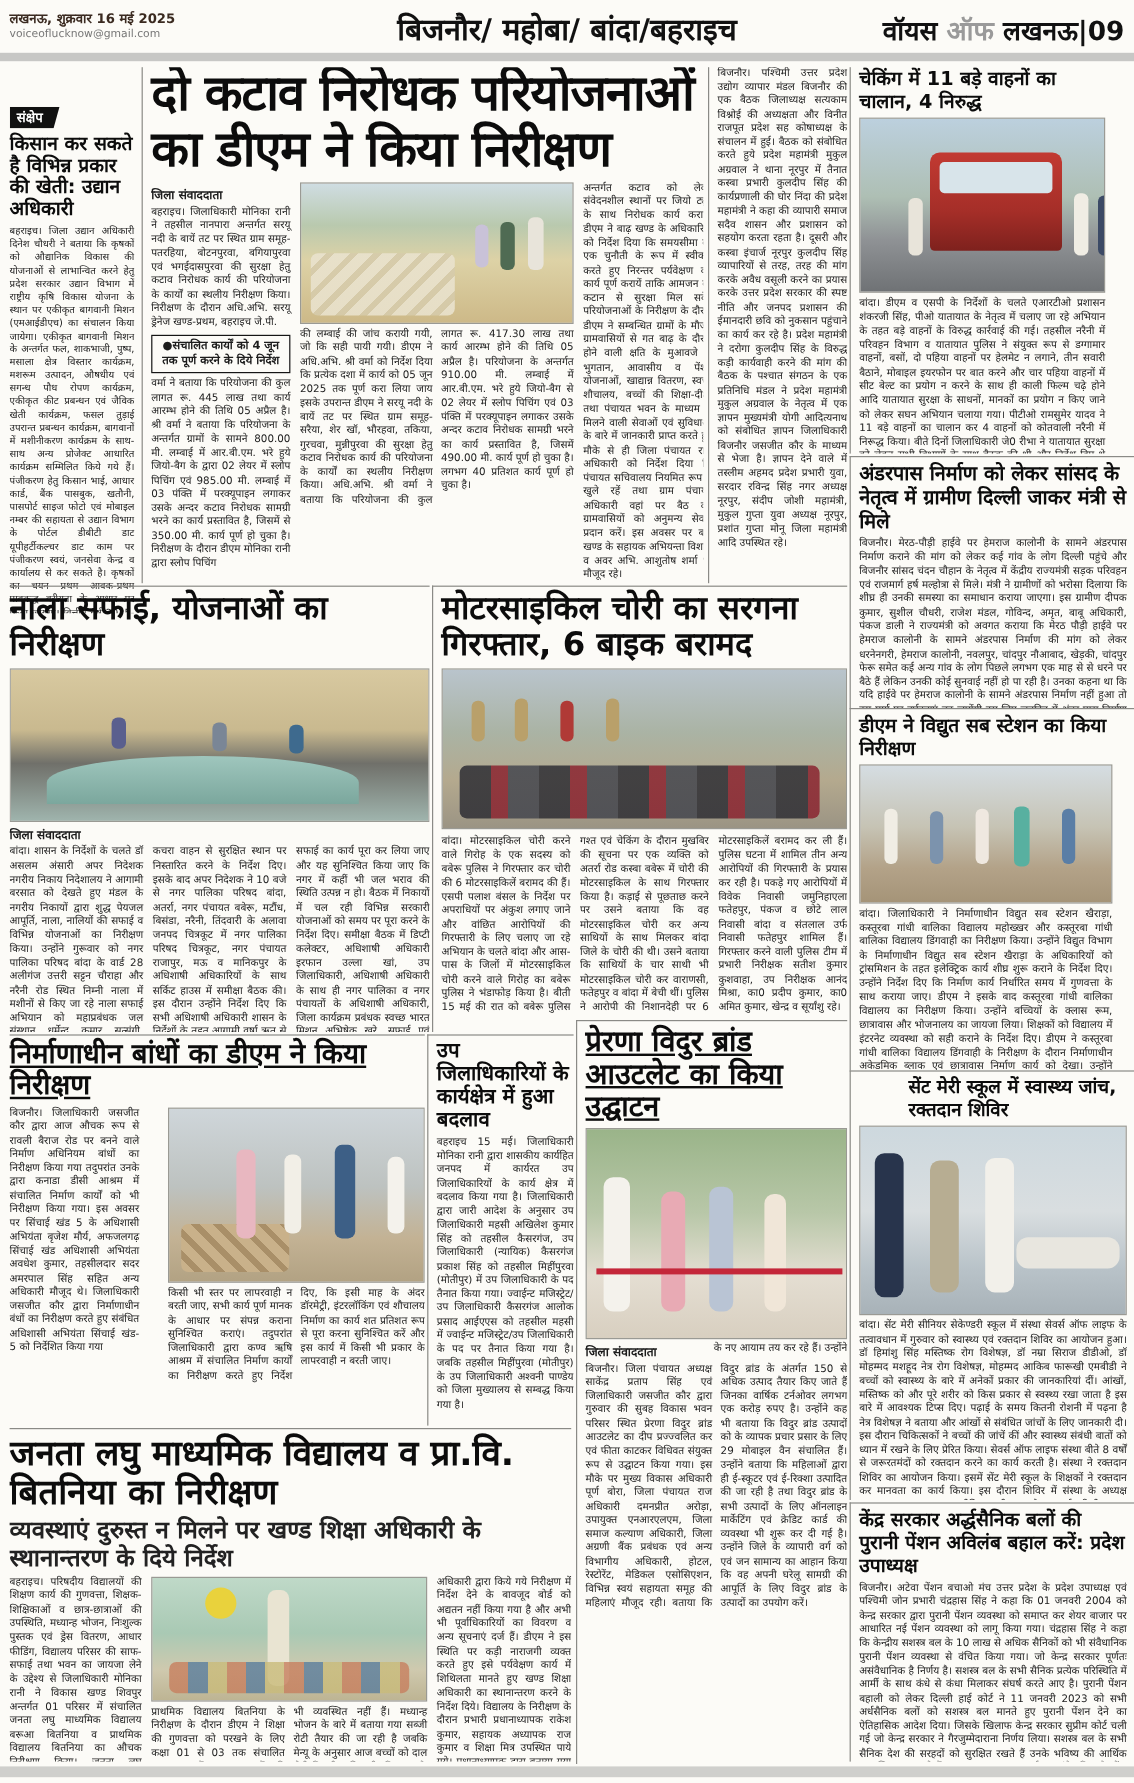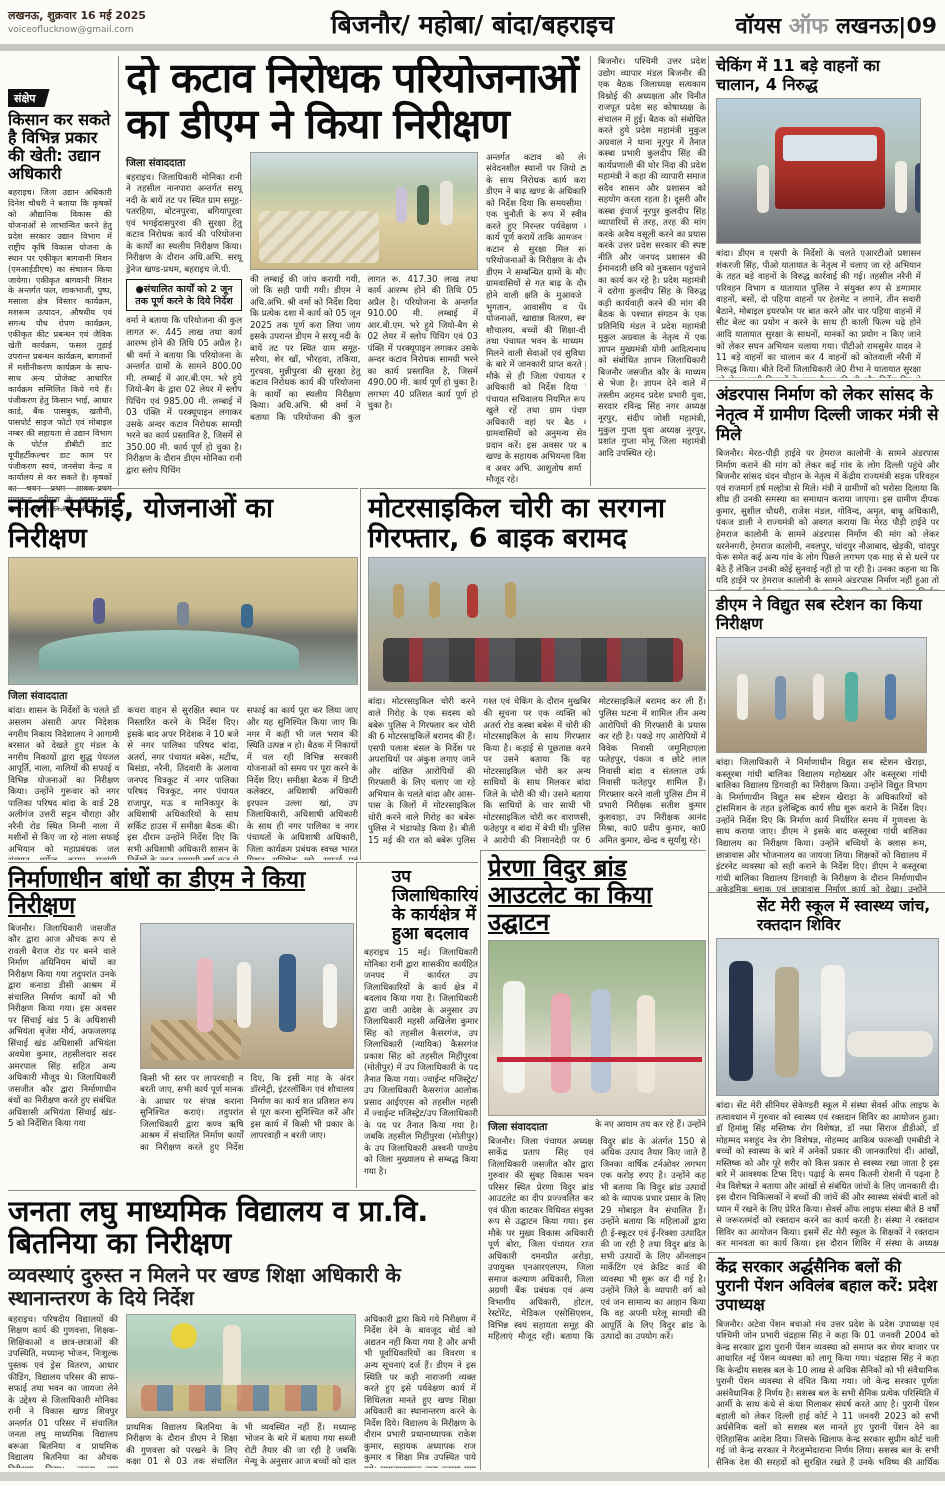--- a/index.html
+++ b/index.html
@@ -65,21 +65,21 @@
     <h3 class="hl" style="font-size:16px;margin-top:4px;">किसान कर सकते है विभिन्न प्रकार की खेती: उद्यान अधिकारी</h3>
     <div class="bt-txt" style="font-size:8.2px;">बहराइच। जिला उद्यान अधिकारी दिनेश चौधरी ने बताया कि कृषकों को औद्यानिक विकास की योजनाओं से लाभान्वित करने हेतु प्रदेश सरकार उद्यान विभाग में राष्ट्रीय कृषि विकास योजना के स्थान पर एकीकृत बागवानी मिशन (एमआईडीएच) का संचालन किया जायेगा। एकीकृत बागवानी मिशन के अन्तर्गत फल, शाकभाजी, पुष्प, मसाला क्षेत्र विस्तार कार्यक्रम, मशरूम उत्पादन, औषधीय एवं सगन्ध पौध रोपण कार्यक्रम, एकीकृत कीट प्रबन्धन एवं जैविक खेती कार्यक्रम, फसल तुड़ाई उपरान्त प्रबन्धन कार्यक्रम, बागवानों में मशीनीकरण कार्यक्रम के साथ-साथ अन्य प्रोजेक्ट आधारित कार्यक्रम सम्मिलित किये गये हैं। पंजीकरण हेतु किसान भाई, आधार कार्ड, बैंक पासबुक, खतौनी, पासपोर्ट साइज फोटो एवं मोबाइल नम्बर की सहायता से उद्यान विभाग के पोर्टल डीबीटी डाट यूपीहर्टीकल्चर डाट काम पर पंजीकरण स्वयं, जनसेवा केन्द्र व कार्यालय से कर सकते है। कृषकों का चयन प्रथम आवक-प्रथम पावकद्ध वरीयता के आधार पर किया जायेगा। वित्तीय वर्ष 2025-26 में प्रस्तावित कार्यक्रम में माह अप्रैल, 2025 से पंजीकरण प्रारम्भ है।</div>
   </div>
 
   <div class="art" style="left:118px;top:56px;width:468px;height:430px;border-left:1px solid #8a8a86;padding-left:7px;">
     <h1 class="hl hl-xl">दो कटाव निरोधक परियोजनाओं का डीएम ने किया निरीक्षण</h1>
     <div class="row" style="margin-top:2px;">
       <div style="width:116px;flex:none;">
         <div class="byline">जिला संवाददाता</div>
         <div class="bt-txt">बहराइच। जिलाधिकारी मोनिका रानी ने तहसील नानपारा अन्तर्गत सरयू नदी के बायें तट पर स्थित ग्राम समूह- पतरहिया, बोटनपुरवा, बगियापुरवा एवं भगईदासपुरवा की सुरक्षा हेतु कटाव निरोधक कार्य की परियोजना के कार्यों का स्थलीय निरीक्षण किया। निरीक्षण के दौरान अधि.अभि. सरयू ड्रेनेज खण्ड-प्रथम, बहराइच जे.पी.</div>
-        <div class="boxed">●<span>संचालित कार्यों को 2 जून तक पूर्ण करने के दिये निर्देश</span></div>
+        <div class="boxed">●<span>संचालित कार्यों को 4 जून तक पूर्ण करने के दिये निर्देश</span></div>
         <div class="bt-txt">वर्मा ने बताया कि परियोजना की कुल लागत रू. 445 लाख तथा कार्य आरम्भ होने की तिथि 05 अप्रैल है। श्री वर्मा ने बताया कि परियोजना के अन्तर्गत ग्रामों के सामने 800.00 मी. लम्बाई में आर.बी.एम. भरे हुये जियो-बैग के द्वारा 02 लेयर में स्लोप पिचिंग एवं 985.00 मी. लम्बाई में 03 पंक्ति में परक्यूपाइन लगाकर उसके अन्दर कटाव निरोधक सामग्री भरने का कार्य प्रस्तावित है, जिसमें से 350.00 मी. कार्य पूर्ण हो चुका है। निरीक्षण के दौरान डीएम मोनिका रानी द्वारा स्लोप पिचिंग</div>
       </div>
       <div style="width:228px;flex:none;">
         <div class="ph ph-river" style="width:228px;height:118px;">
           <div class="shape" style="left:8px;bottom:6px;width:120px;height:52px;background:repeating-linear-gradient(135deg,#e9e2cd 0 9px,#d6cbab 9px 14px);border-radius:6px;opacity:.9;"></div>
           <div class="shape" style="right:24px;top:28px;width:13px;height:44px;background:#e8e4da;border-radius:5px;"></div>
           <div class="shape" style="right:48px;top:32px;width:12px;height:40px;background:#4f6b53;border-radius:5px;"></div>
           <div class="shape" style="right:70px;top:34px;width:11px;height:36px;background:#c9c2d8;border-radius:5px;"></div>
         </div>
         <div class="bt-txt cols2" style="margin-top:4px;">की लम्बाई की जांच करायी गयी, जो कि सही पायी गयी। डीएम ने अधि.अभि. श्री वर्मा को निर्देश दिया कि प्रत्येक दशा में कार्य को 05 जून 2025 तक पूर्ण करा लिया जाय इसके उपरान्त डीएम ने सरयू नदी के बायें तट पर स्थित ग्राम समूह- सरैया, शेर खॉ, भौरहवा, तकिया, गुरचवा, मुन्नीपुरवा की सुरक्षा हेतु कटाव निरोधक कार्य की परियोजना के कार्यों का स्थलीय निरीक्षण किया। अधि.अभि. श्री वर्मा ने बताया कि परियोजना की कुल लागत रू. 417.30 लाख तथा कार्य आरम्भ होने की तिथि 05 अप्रैल है। परियोजना के अन्तर्गत 910.00 मी. लम्बाई में आर.बी.एम. भरे हुये जियो-बैग से 02 लेयर में स्लोप पिचिंग एवं 03 पंक्ति में परक्यूपाइन लगाकर उसके अन्दर कटाव निरोधक सामग्री भरने का कार्य प्रस्तावित है, जिसमें 490.00 मी. कार्य पूर्ण हो चुका है। लगभग 40 प्रतिशत कार्य पूर्ण हो चुका है।</div>
@@ -160,21 +160,21 @@
           <div class="shape" style="left:96px;top:38px;width:14px;height:66px;background:#f2efe7;border-radius:6px;"></div>
           <div class="shape" style="left:138px;top:30px;width:17px;height:78px;background:#3d5f86;border-radius:6px;"></div>
           <div class="shape" style="left:182px;top:40px;width:14px;height:64px;background:#f4f2ec;border-radius:6px;"></div>
         </div>
         <div class="bt-txt cols2" style="margin-top:4px;">किसी भी स्तर पर लापरवाही न बरती जाए, सभी कार्य पूर्ण मानक के आधार पर संपन्न कराना सुनिश्चित कराएं। तदुपरांत जिलाधिकारी द्वारा कण्व ऋषि आश्रम में संचालित निर्माण कार्यों का निरीक्षण करते हुए निर्देश दिए, कि इसी माह के अंदर डॉरमेट्री, इंटरलॉकिंग एवं शौचालय निर्माण का कार्य शत प्रतिशत रूप से पूरा करना सुनिश्चित करें और इस कार्य में किसी भी प्रकार के लापरवाही न बरती जाए।</div>
       </div>
     </div>
   </div>
 
   <div class="art bl bt" style="left:356px;top:862px;width:122px;height:326px;">
-    <h3 class="hl" style="font-size:17px;margin-left:28px;">उप जिलाधिकारियों के कार्यक्षेत्र में हुआ बदलाव</h3>
+    <h3 class="hl" style="font-size:17px;">उप जिलाधिकारियों के कार्यक्षेत्र में हुआ बदलाव</h3>
     <div class="bt-txt">बहराइच 15 मई। जिलाधिकारी मोनिका रानी द्वारा शासकीय कार्यहित जनपद में कार्यरत उप जिलाधिकारियों के कार्य क्षेत्र में बदलाव किया गया है। जिलाधिकारी द्वारा जारी आदेश के अनुसार उप जिलाधिकारी महसी अखिलेश कुमार सिंह को तहसील कैसरगंज, उप जिलाधिकारी (न्यायिक) कैसरगंज प्रकाश सिंह को तहसील मिहींपुरवा (मोतीपुर) में उप जिलाधिकारी के पद तैनात किया गया। ज्वाईन्ट मजिस्ट्रेट/उप जिलाधिकारी कैसरगंज आलोक प्रसाद आईएएस को तहसील महसी में ज्वाईन्ट मजिस्ट्रेट/उप जिलाधिकारी के पद पर तैनात किया गया है। जबकि तहसील मिहींपुरवा (मोतीपुर) के उप जिलाधिकारी अश्वनी पाण्डेय को जिला मुख्यालय से सम्बद्ध किया गया है।</div>
   </div>
 
   <div class="art bl bt" style="left:480px;top:850px;width:226px;height:620px;">
     <h2 class="hl hl-md" style="font-size:24px;">प्रेरणा विदुर ब्रांड आउटलेट का किया उद्घाटन</h2>
     <div class="ph ph-ribbon" style="width:100%;height:176px;">
       <div class="shape" style="left:14px;top:40px;width:22px;height:112px;background:#f4f2ec;border-radius:8px;"></div>
       <div class="shape" style="left:62px;top:52px;width:20px;height:100px;background:#e8aab4;border-radius:8px;"></div>
       <div class="shape" style="left:102px;top:48px;width:20px;height:104px;background:#b9c4d4;border-radius:8px;"></div>
       <div class="shape" style="left:148px;top:54px;width:18px;height:98px;background:#f0e6d8;border-radius:8px;"></div>

